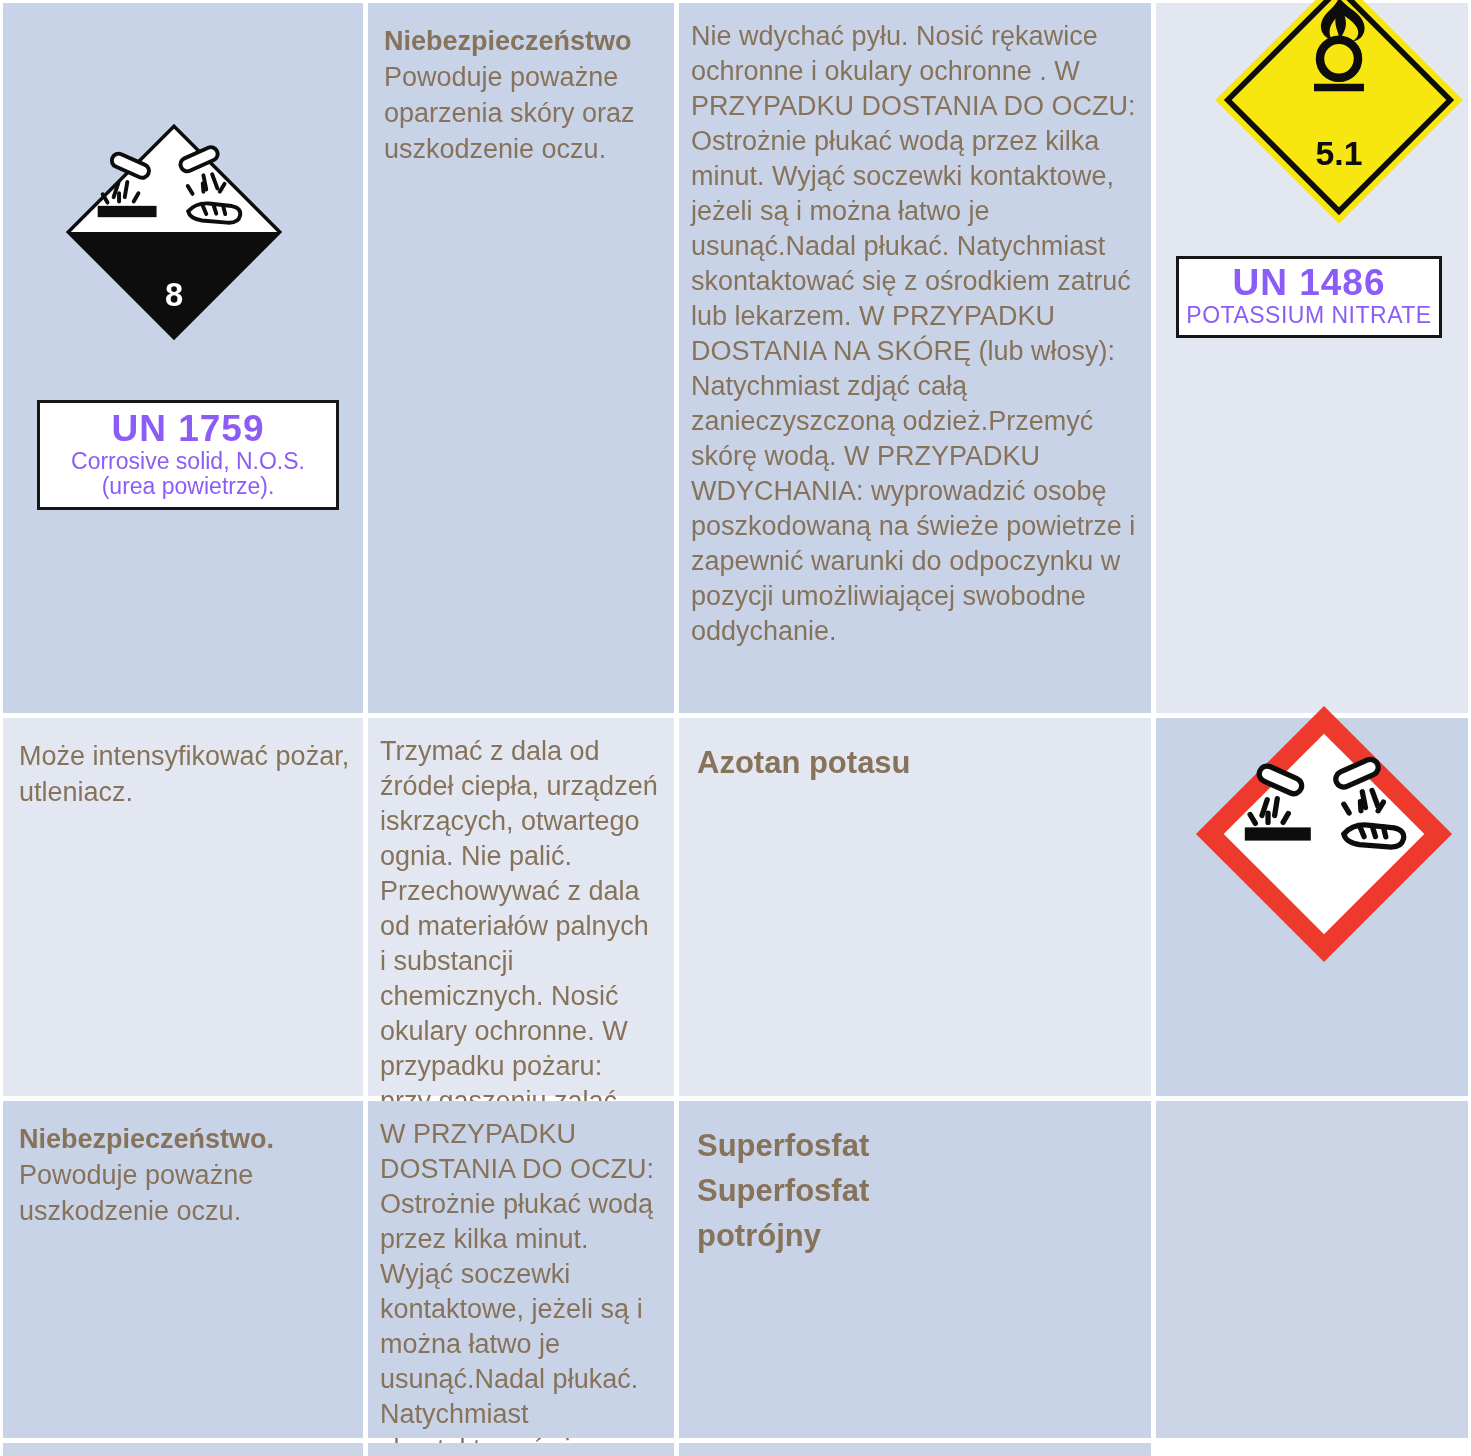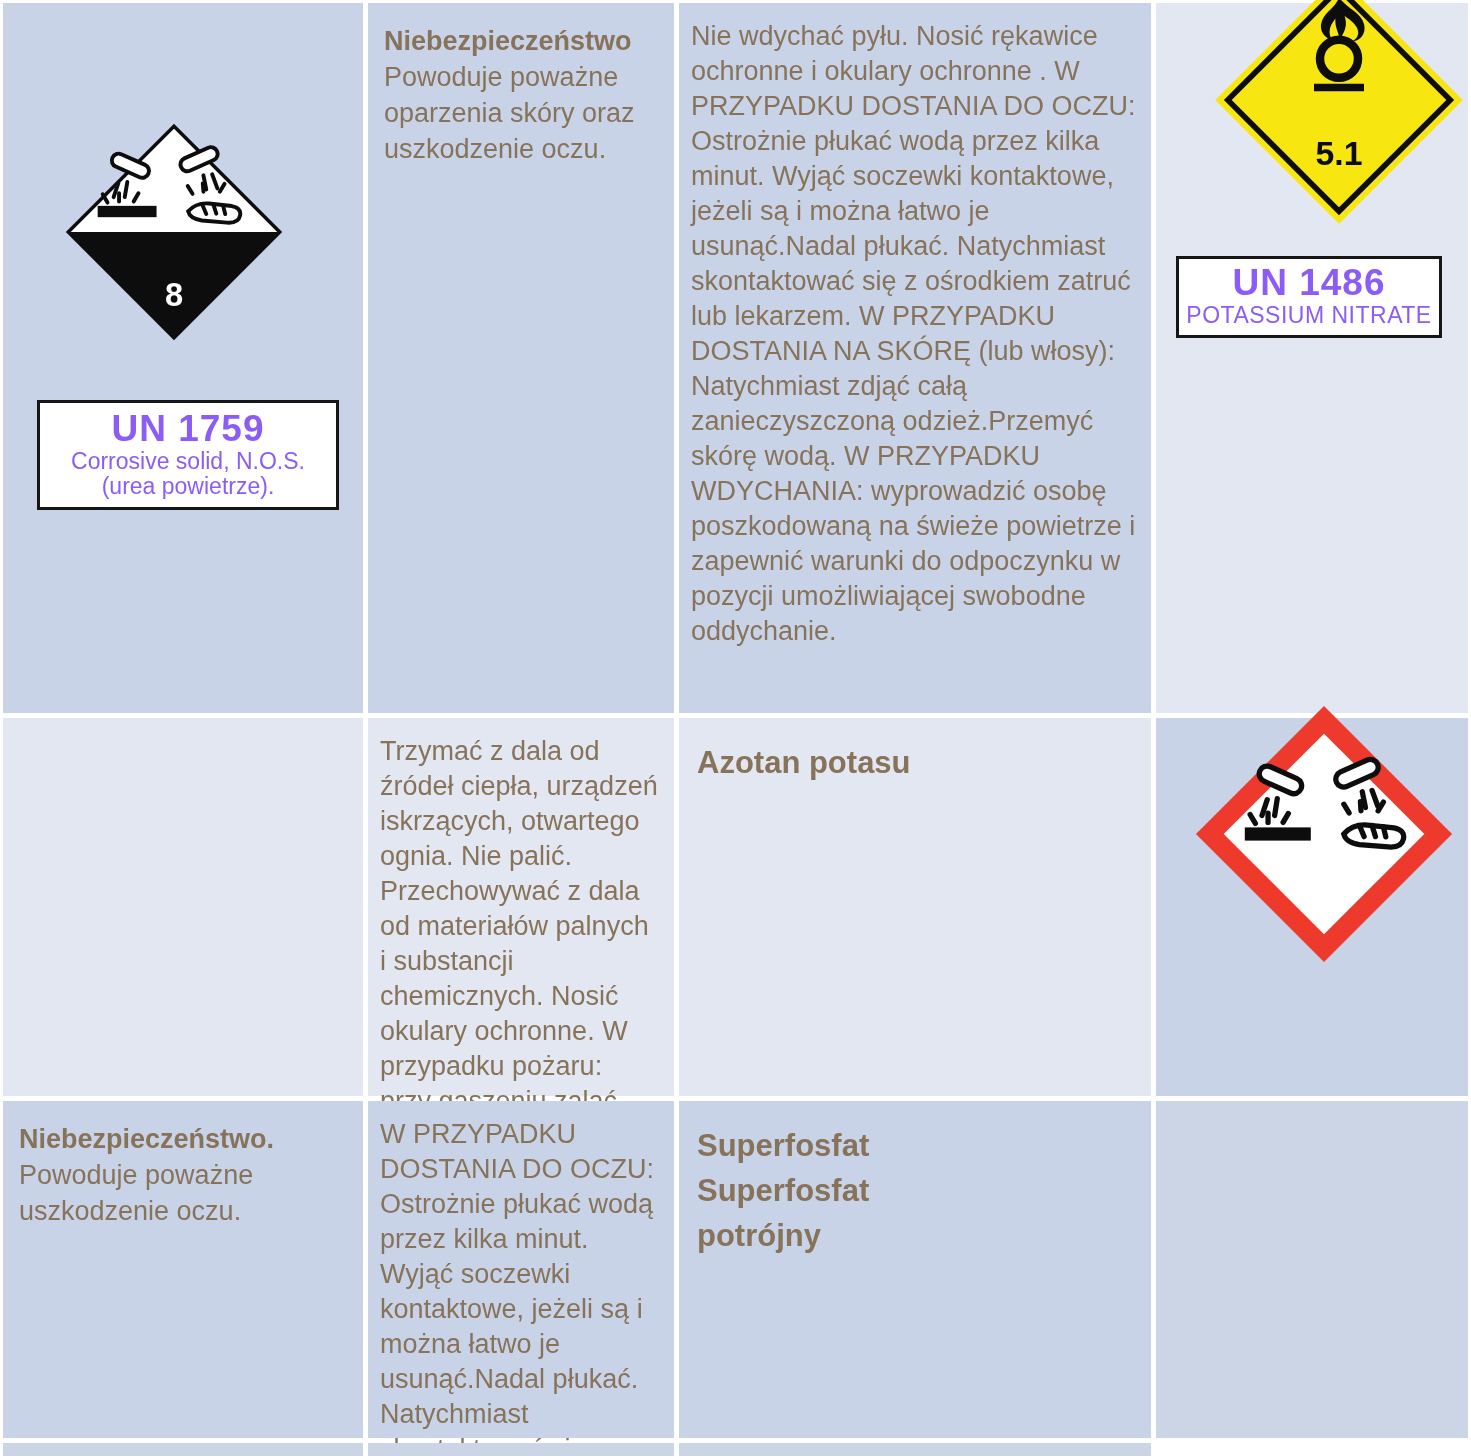--- a/index.html
+++ b/index.html
@@ -109,20 +109,21 @@
         <text x="50" y="76" font-size="13.5" font-weight="bold" fill="#0d0d0d" text-anchor="middle">5.1</text>
       </svg>
 
       <div class="un-box" style="left:20px;top:228px;width:266px;padding:4px 2px 7px 2px;">
         <div class="un-number">UN 1486</div>
         <div class="un-name" style="letter-spacing:0.5px;">POTASSIUM NITRATE</div>
       </div>
     </div>
 
     <div class="cell band-light signal-cell">
+      <div>Może intensyfikować pożar, utleniacz.</div>
     </div>
 
     <div class="cell band-light prec-cell">
       <div>Trzymać z dala od źródeł ciepła, urządzeń iskrzących, otwartego ognia. Nie palić. Przechowywać z dala od materiałów palnych i substancji chemicznych. Nosić okulary ochronne. W przypadku pożaru: przy gaszeniu zalać dużą ilością wody</div>
     </div>
 
     <div class="cell band-light prod-cell">
       <div class="prod">Azotan potasu</div>
     </div>
 

